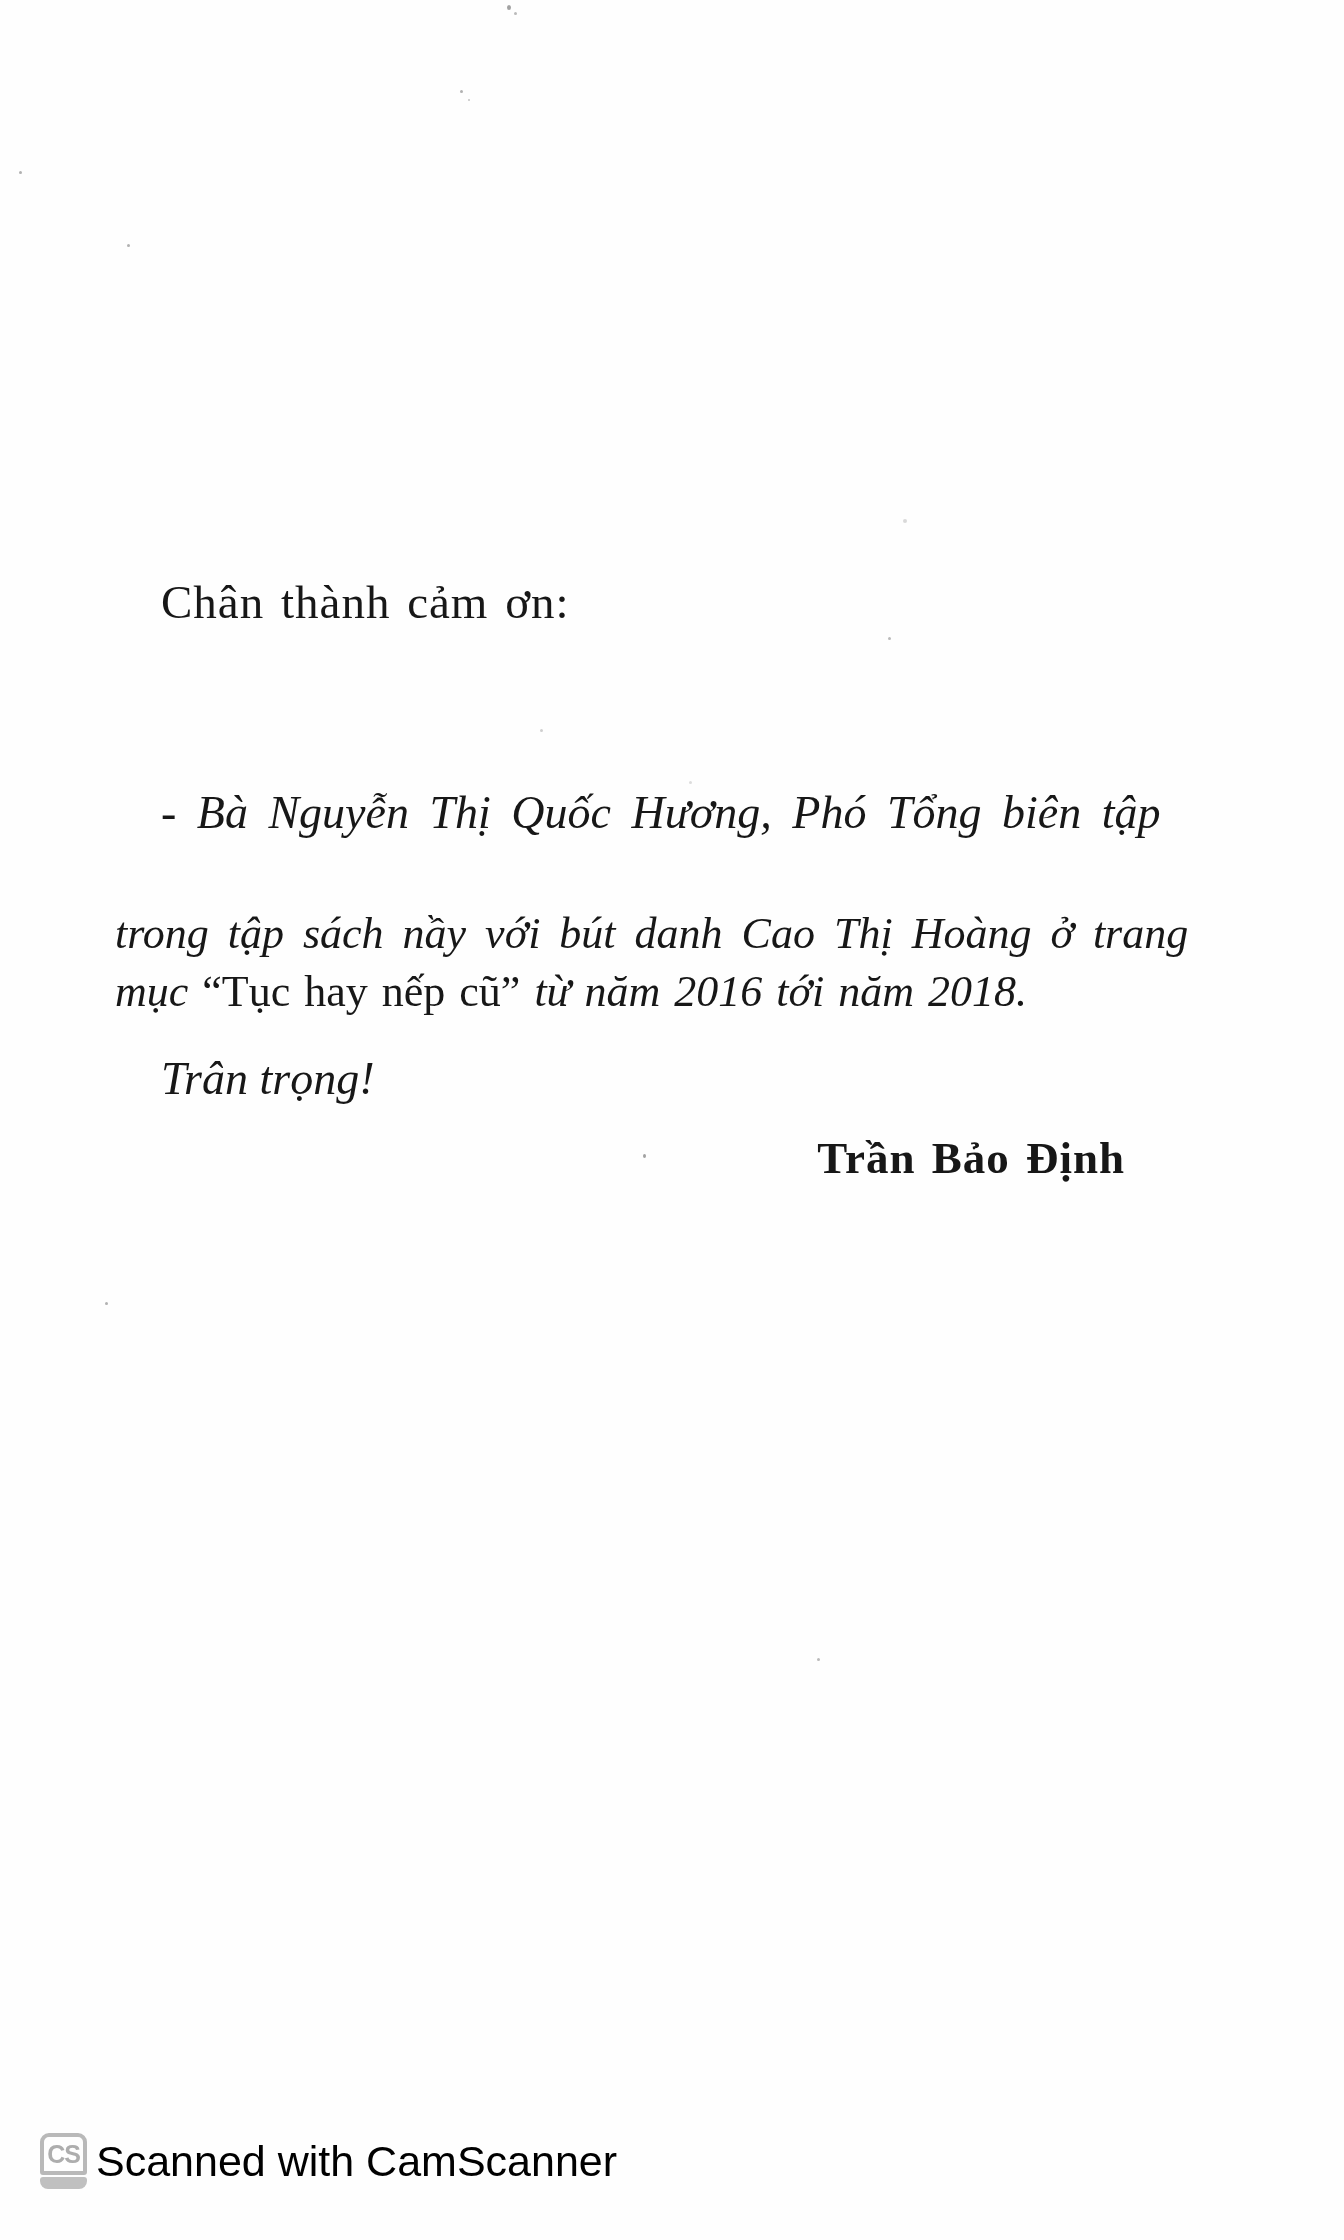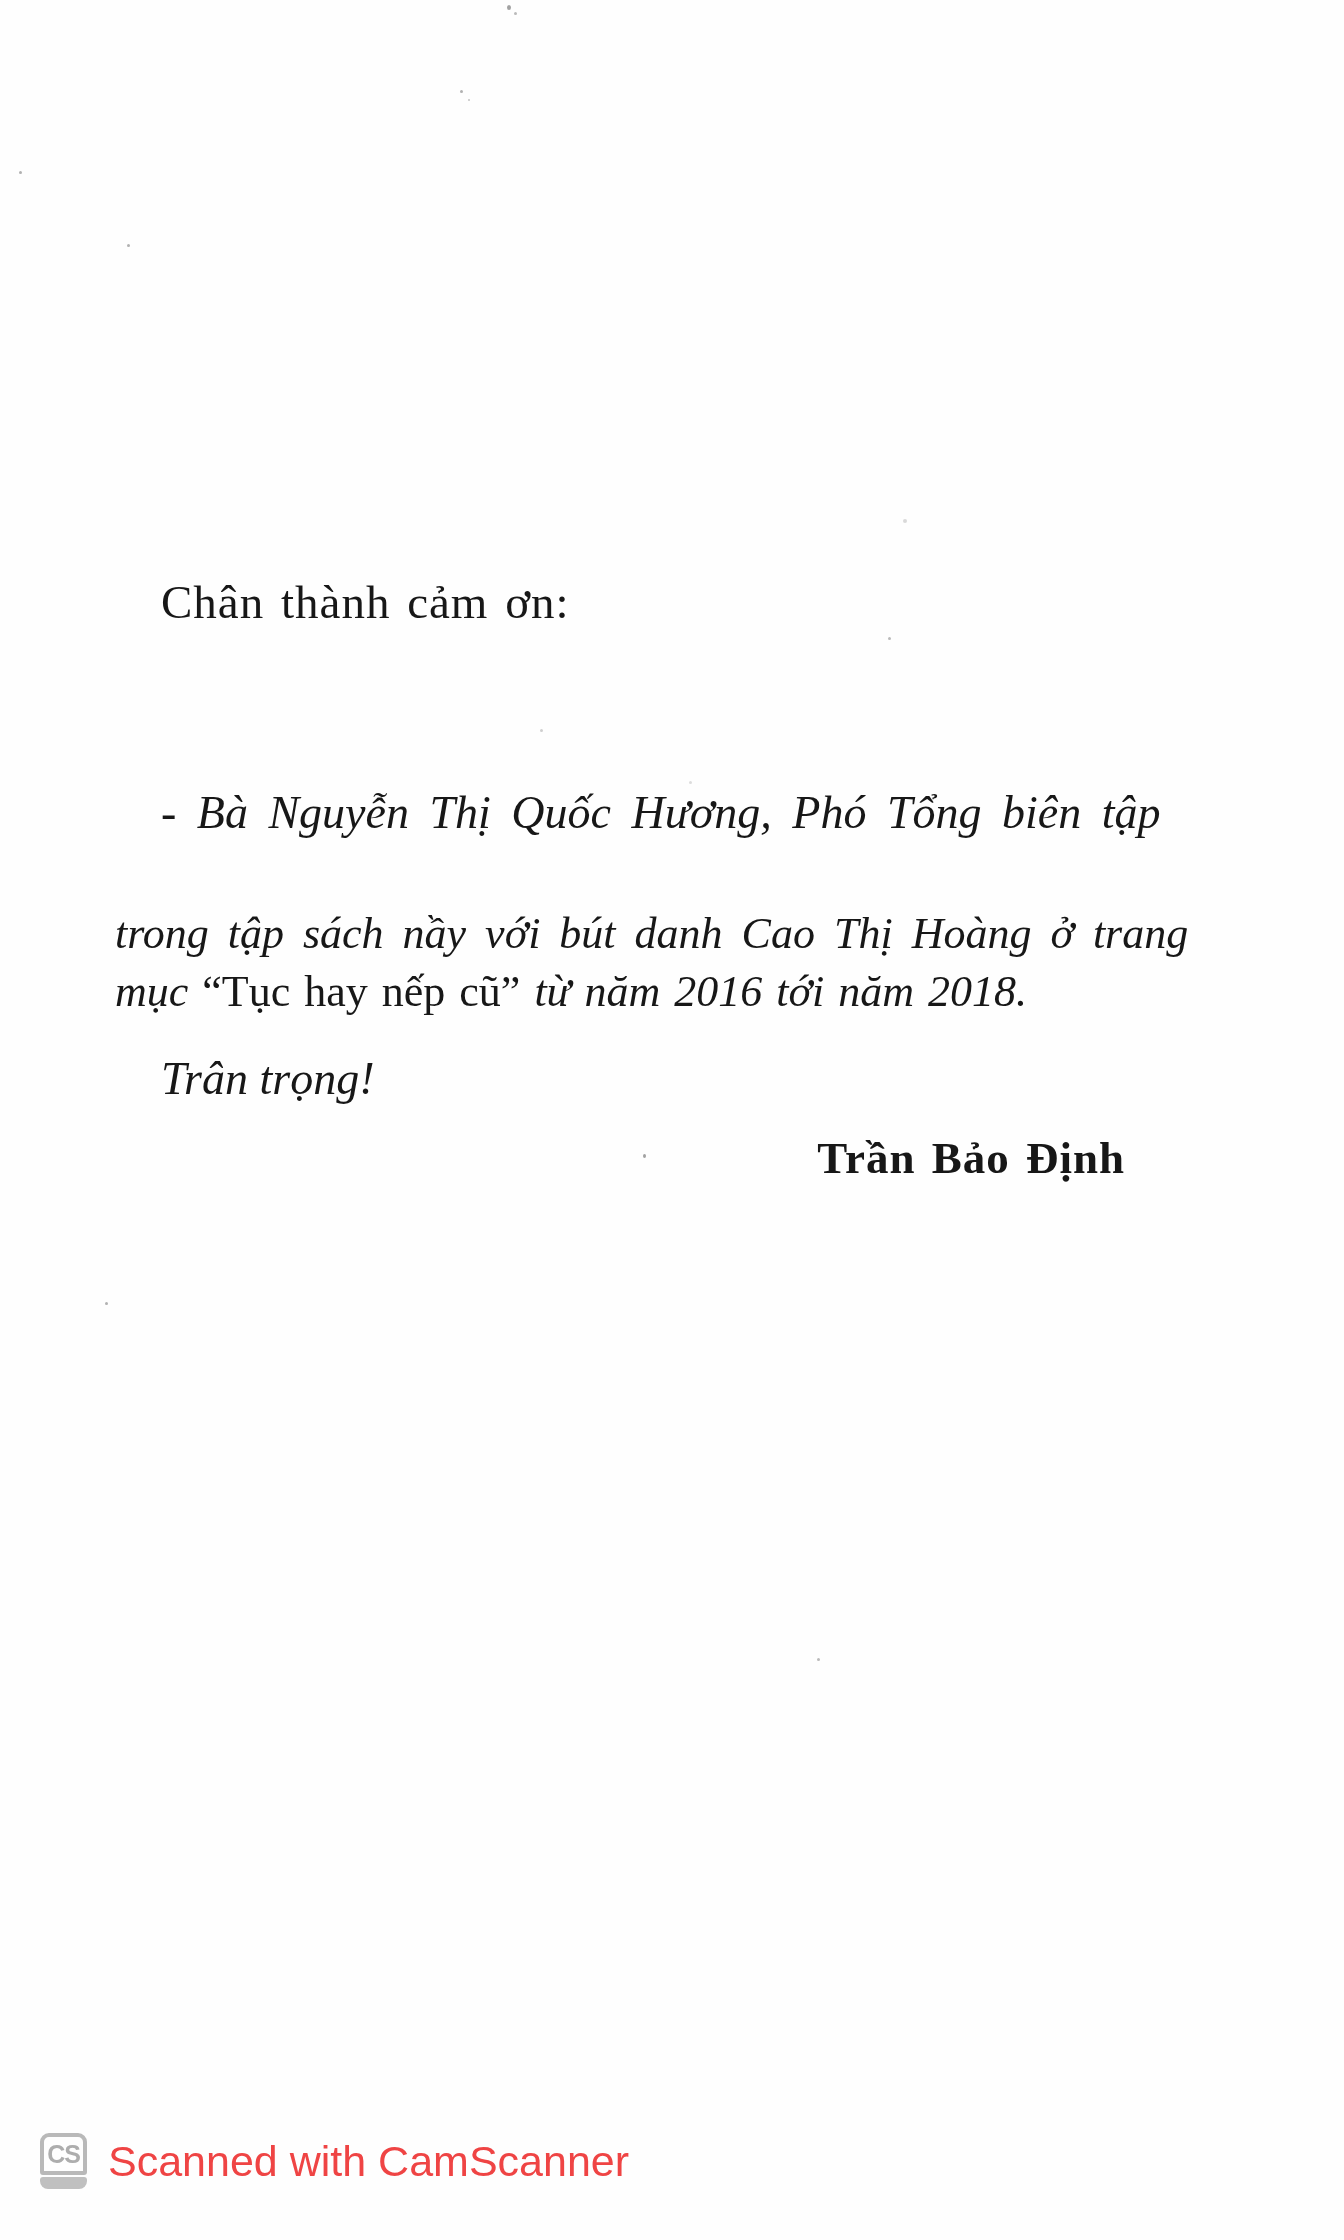--- a/index.html
+++ b/index.html
@@ -78,25 +78,25 @@
   }
   .cs-bar {
     width: 47px;
     height: 12px;
     margin-top: 2px;
     background: #c0c0c0;
     border-radius: 3px 3px 8px 8px;
   }
   .cs-text {
     position: absolute;
-    left: 108px;
+    left: 96px;
     top: 2137px;
     font-family: "Liberation Sans", "DejaVu Sans", sans-serif;
     font-size: 43px;
-    color: #ef4444;
+    color: #000000;
     letter-spacing: 0px;
     white-space: nowrap;
   }
 </style>
 </head>
 <body>
 
 <div class="page">
 
   <p class="line l-heading indent rm">Chân thành cảm ơn:</p>

